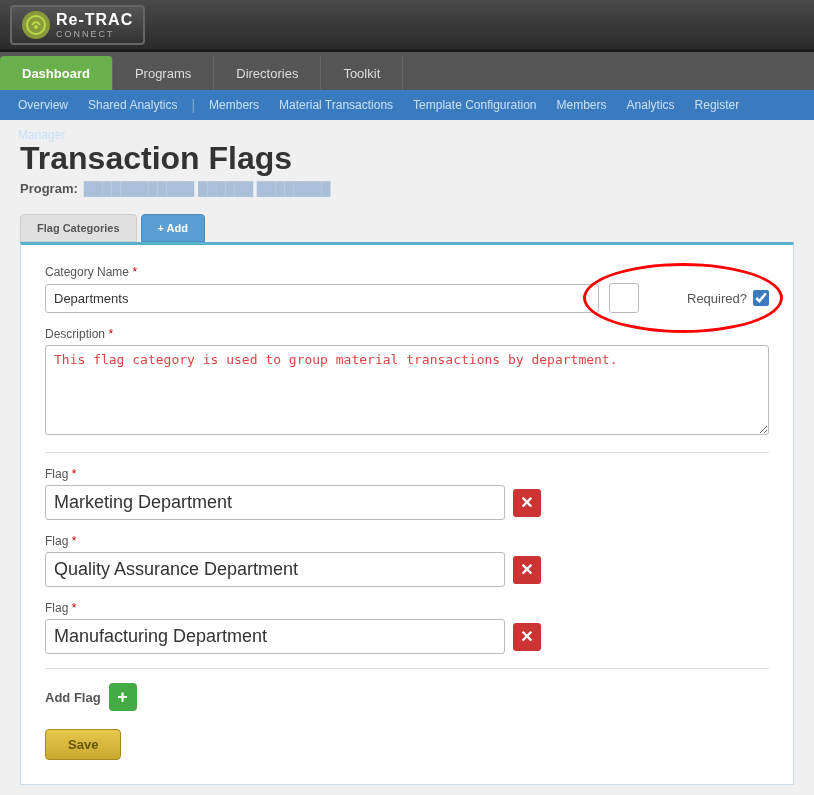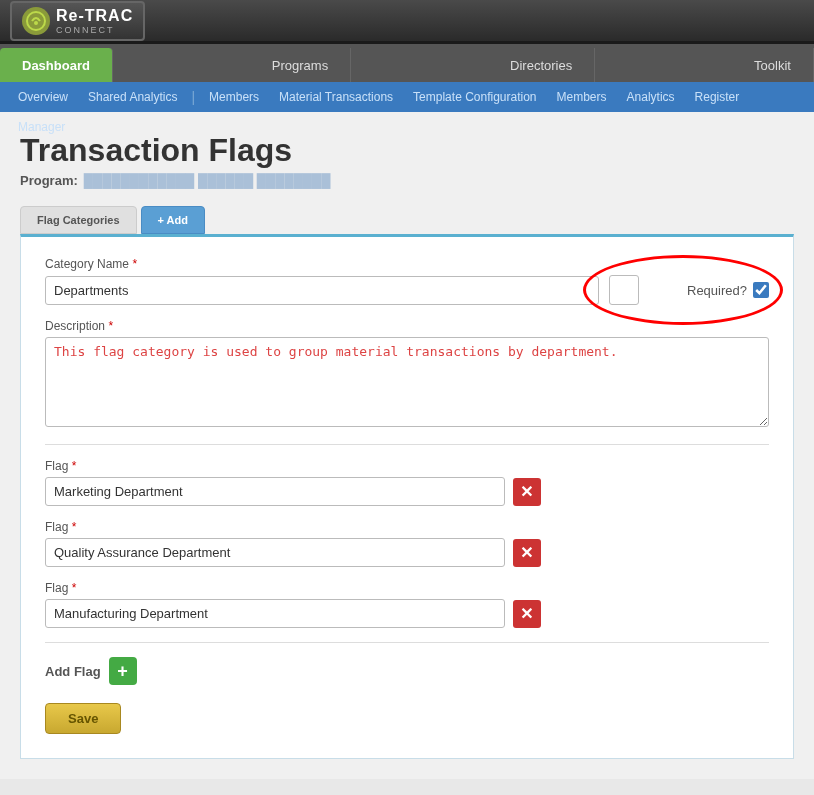--- a/index.html
+++ b/index.html
@@ -1,21 +1,21 @@
 <!DOCTYPE html>
 <html><head>
   <meta charset="utf-8">
   <style>
     * { box-sizing: border-box; margin: 0; padding: 0; }
     body { font-family: Arial, Helvetica, sans-serif; font-size: 13px; background: #e8e8e8; }
 
     
     .top-header {
       background: linear-gradient(to bottom, #4a4a4a, #2a2a2a);
-      height: 44px;
+      height: 52px;
       display: flex;
       align-items: center;
       padding: 0 10px;
       border-bottom: 3px solid #1a1a1a;
     }
     .logo-area {
       display: flex;
       align-items: center;
       background: linear-gradient(to bottom, #555, #333);
       border: 2px solid #666;
@@ -34,21 +34,20 @@
     .logo-text { color: white; font-size: 16px; font-weight: bold; letter-spacing: 1px; }
     .logo-sub { color: #aaa; font-size: 9px; letter-spacing: 2px; display: block; }
 
     
     .main-nav {
       background: #555;
       display: flex;
       height: 38px;
       align-items: flex-end;
       padding-left: 0;
-      justify-content: space-between;
     }
     .main-nav-tab {
       padding: 8px 22px;
       color: #ddd;
       cursor: pointer;
       font-size: 13px;
       height: 34px;
       display: flex; align-items: center;
       border-right: 1px solid #666;
     }
@@ -205,21 +204,21 @@
       display: flex;
       align-items: center;
       gap: 8px;
       margin-bottom: 10px;
     }
     .flag-input {
       flex: 1;
       padding: 6px 8px;
       border: 1px solid #bbb;
       border-radius: 3px;
-      font-size: 13px;
+      font-size: 18px;
       color: #333;
       max-width: 460px;
     }
     .delete-btn {
       width: 28px; height: 28px;
       background: #cc3333;
       border: none;
       border-radius: 3px;
       color: white;
       cursor: pointer;

